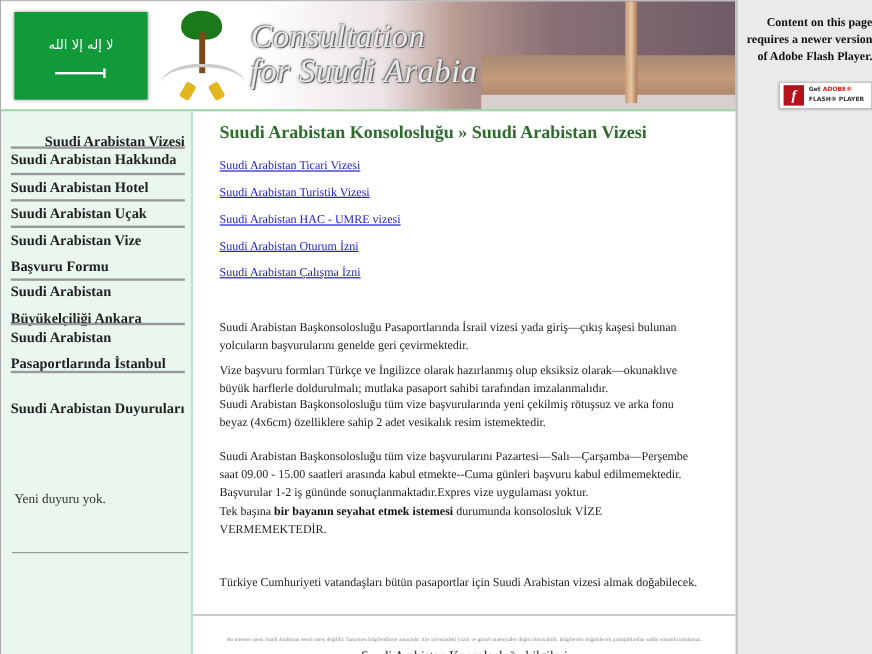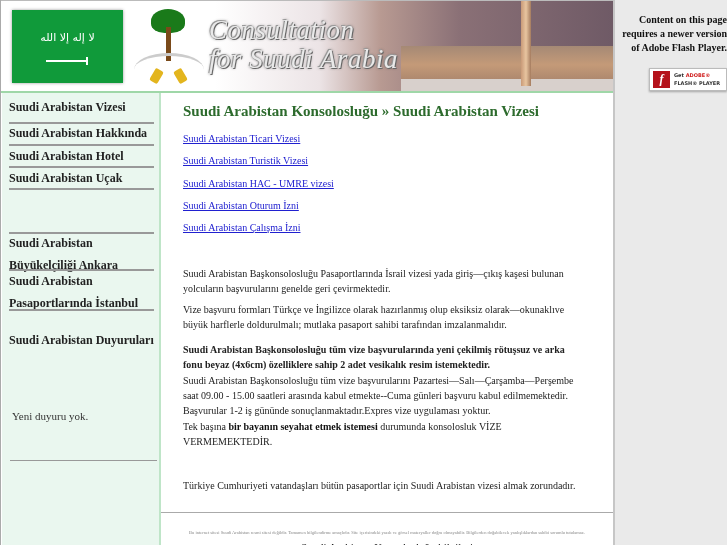--- a/index.html
+++ b/index.html
@@ -68,51 +68,52 @@
       <div class="swords"></div>
       <div class="hilt1"></div>
       <div class="hilt2"></div>
     </div>
     <div class="title-line t1">Consultation</div>
     <div class="title-line t2">for Suudi Arabia</div>
   </div>
   <div id="header-bottom"></div>
 
   <div id="sidebar">
-    <div class="nav-item" style="top:3px;">Suudi Arabistan Vizesi</div>
+    <div class="nav-item" style="top:14px;text-align:right;">Suudi Arabistan Vizesi</div>
     <div class="nav-sep" style="top:29px;"></div>
     <div class="nav-item" style="top:29px;">Suudi Arabistan Hakkında</div>
     <div class="nav-sep" style="top:51px;"></div>
     <div class="nav-item" style="top:52px;">Suudi Arabistan Hotel</div>
     <div class="nav-sep" style="top:73px;"></div>
     <div class="nav-item" style="top:74px;">Suudi Arabistan Uçak</div>
     <div class="nav-sep" style="top:95px;"></div>
+    <div class="nav-item" style="top:96px;">Suudi Arabistan Vize Başvuru Formu</div>
     <div class="nav-sep" style="top:139px;"></div>
     <div class="nav-item" style="top:139px;">Suudi Arabistan Büyükelçiliği Ankara</div>
     <div class="nav-sep" style="top:176px;"></div>
     <div class="nav-item" style="top:177px;">Suudi Arabistan Pasaportlarında İstanbul</div>
     <div class="nav-sep" style="top:216px;"></div>
     <div class="nav-item" style="top:236px;">Suudi Arabistan Duyuruları</div>
     <div class="news">Yeni duyuru yok.</div>
     <div class="news-sep"></div>
   </div>
 
   <div id="main">
     <h1>Suudi Arabistan Konsolosluğu » Suudi Arabistan Vizesi</h1>
     <a class="link" style="top:40px;">Suudi Arabistan Ticari Vizesi</a>
     <a class="link" style="top:62px;">Suudi Arabistan Turistik Vizesi</a>
     <a class="link" style="top:85px;">Suudi Arabistan HAC - UMRE vizesi</a>
     <a class="link" style="top:107px;">Suudi Arabistan Oturum İzni</a>
     <a class="link" style="top:129px;">Suudi Arabistan Çalışma İzni</a>
     <div class="p" style="top:173px;">Suudi Arabistan Başkonsolosluğu Pasaportlarında İsrail vizesi yada giriş—çıkış kaşesi bulunan yolcuların başvurularını genelde geri çevirmektedir.</div>
     <div class="p" style="top:209px;">Vize başvuru formları  Türkçe ve İngilizce olarak hazırlanmış olup eksiksiz olarak—okunaklıve büyük harflerle doldurulmalı; mutlaka pasaport sahibi tarafından imzalanmalıdır.</div>
-    <div class="p" style="top:249px;font-weight:bold;">Suudi Arabistan   Başkonsolosluğu tüm vize başvurularında yeni çekilmiş rötuşsuz ve arka fonu beyaz (4x6cm) özelliklere sahip 2 adet  vesikalık resim istemektedir.</div>
+    <div class="p" style="top:237px;">Suudi Arabistan   Başkonsolosluğu tüm vize başvurularında yeni çekilmiş rötuşsuz ve arka fonu beyaz (4x6cm) özelliklere sahip 2 adet  vesikalık resim istemektedir.</div>
     <div class="p" style="top:280px;">Suudi Arabistan  Başkonsolosluğu tüm vize başvurularını Pazartesi—Salı—Çarşamba—Perşembe  saat 09.00 - 15.00 saatleri arasında kabul etmekte--Cuma günleri başvuru kabul edilmemektedir. Başvurular 1-2 iş gününde sonuçlanmaktadır.Expres vize uygulaması yoktur.</div>
     <div class="p" style="top:326px;"><span>Tek başına </span><b>bir bayanın seyahat etmek istemesi</b><span> durumunda konsolosluk VİZE VERMEMEKTEDİR.</span></div>
-    <div class="p" style="top:385px;">Türkiye Cumhuriyeti vatandaşları bütün pasaportlar için Suudi Arabistan vizesi almak zorundadır.</div>
+    <div class="p" style="top:385px;">Türkiye Cumhuriyeti vatandaşları bütün pasaportlar için Suudi Arabistan vizesi almak doğabilecek.</div>
   </div>
 
   <div id="footer">
     <div class="footer-title">Suudi Arabistan Konsolosluğu bilgileri</div>
     <div class="footer-note">Bu internet sitesi Suudi Arabistan resmi sitesi değildir. Tamamen bilgilendirme amaçlıdır. Site içerisindeki yazılı ve görsel materyaller doğru olmayabilir. Bilgilerden doğabilecek yanlışlıklardan sahibi sorumlu tutulamaz.</div>
   </div>
 </div>
 
 <div id="flash">
   <div class="flash-msg">Content on this page requires a newer version of Adobe Flash Player.</div>

